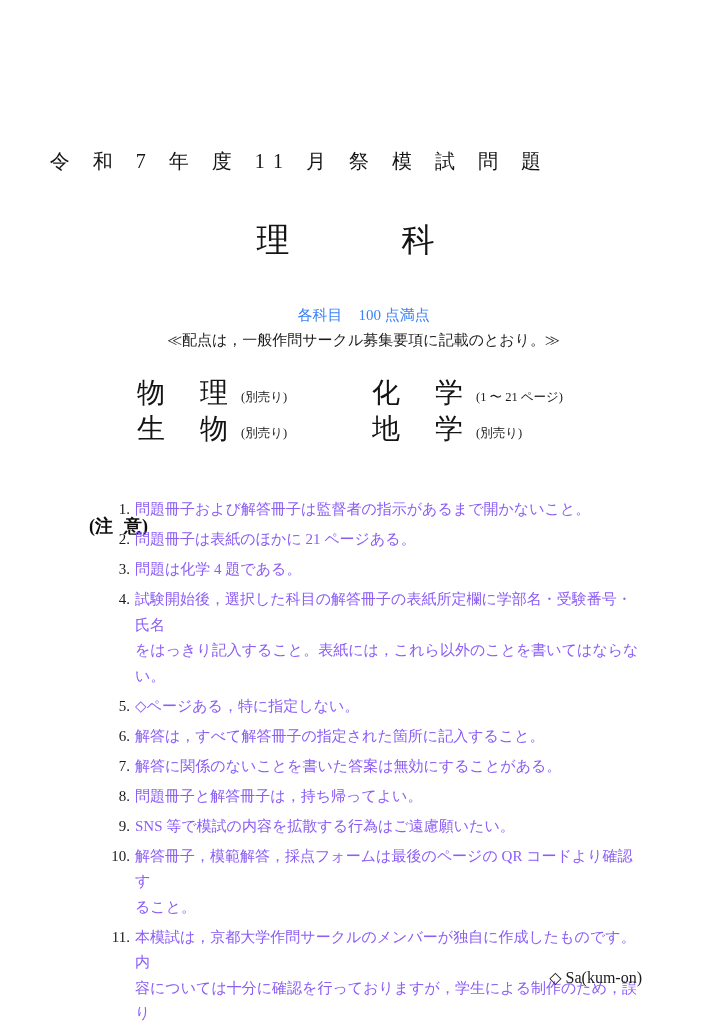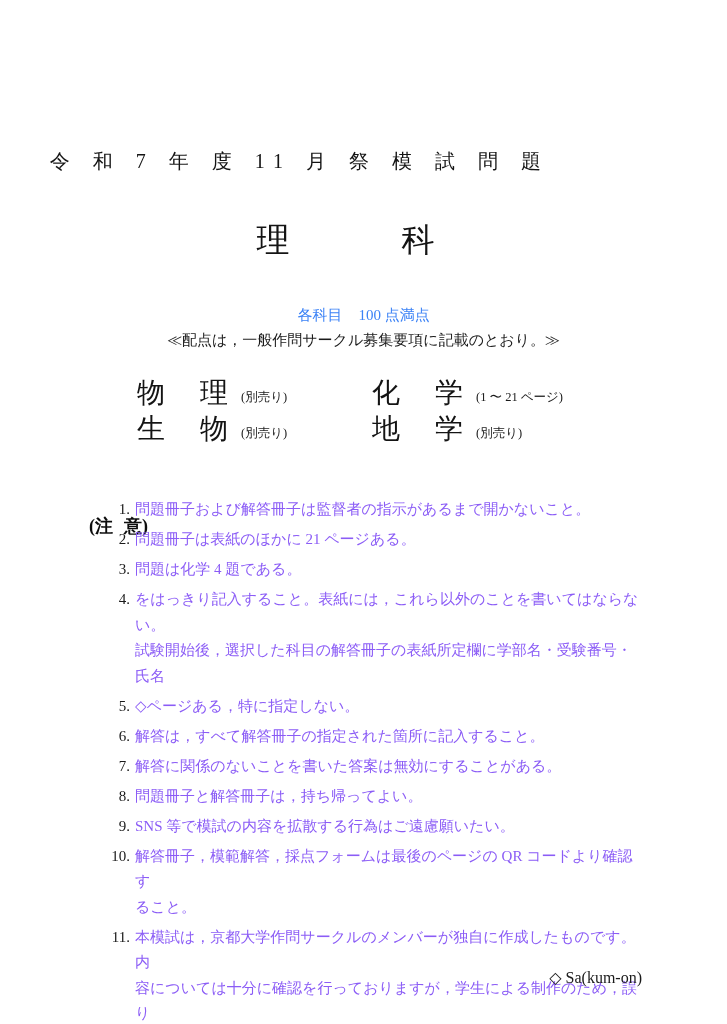--- a/index.html
+++ b/index.html
@@ -229,22 +229,22 @@
       </div>
       <div class="note-item">
         <div class="note-num">3.</div>
         <div class="note-body">
           <p>問題は化学 4 題である。</p>
         </div>
       </div>
       <div class="note-item">
         <div class="note-num">4.</div>
         <div class="note-body">
+          <p>試験開始後，選択した科目の解答冊子の表紙所定欄に学部名・受験番号・氏名</p>
           <p>をはっきり記入すること。表紙には，これら以外のことを書いてはならない。</p>
-          <p>試験開始後，選択した科目の解答冊子の表紙所定欄に学部名・受験番号・氏名</p>
         </div>
       </div>
       <div class="note-item">
         <div class="note-num">5.</div>
         <div class="note-body">
           <p>◇ページある，特に指定しない。</p>
         </div>
       </div>
       <div class="note-item">
         <div class="note-num">6.</div>

